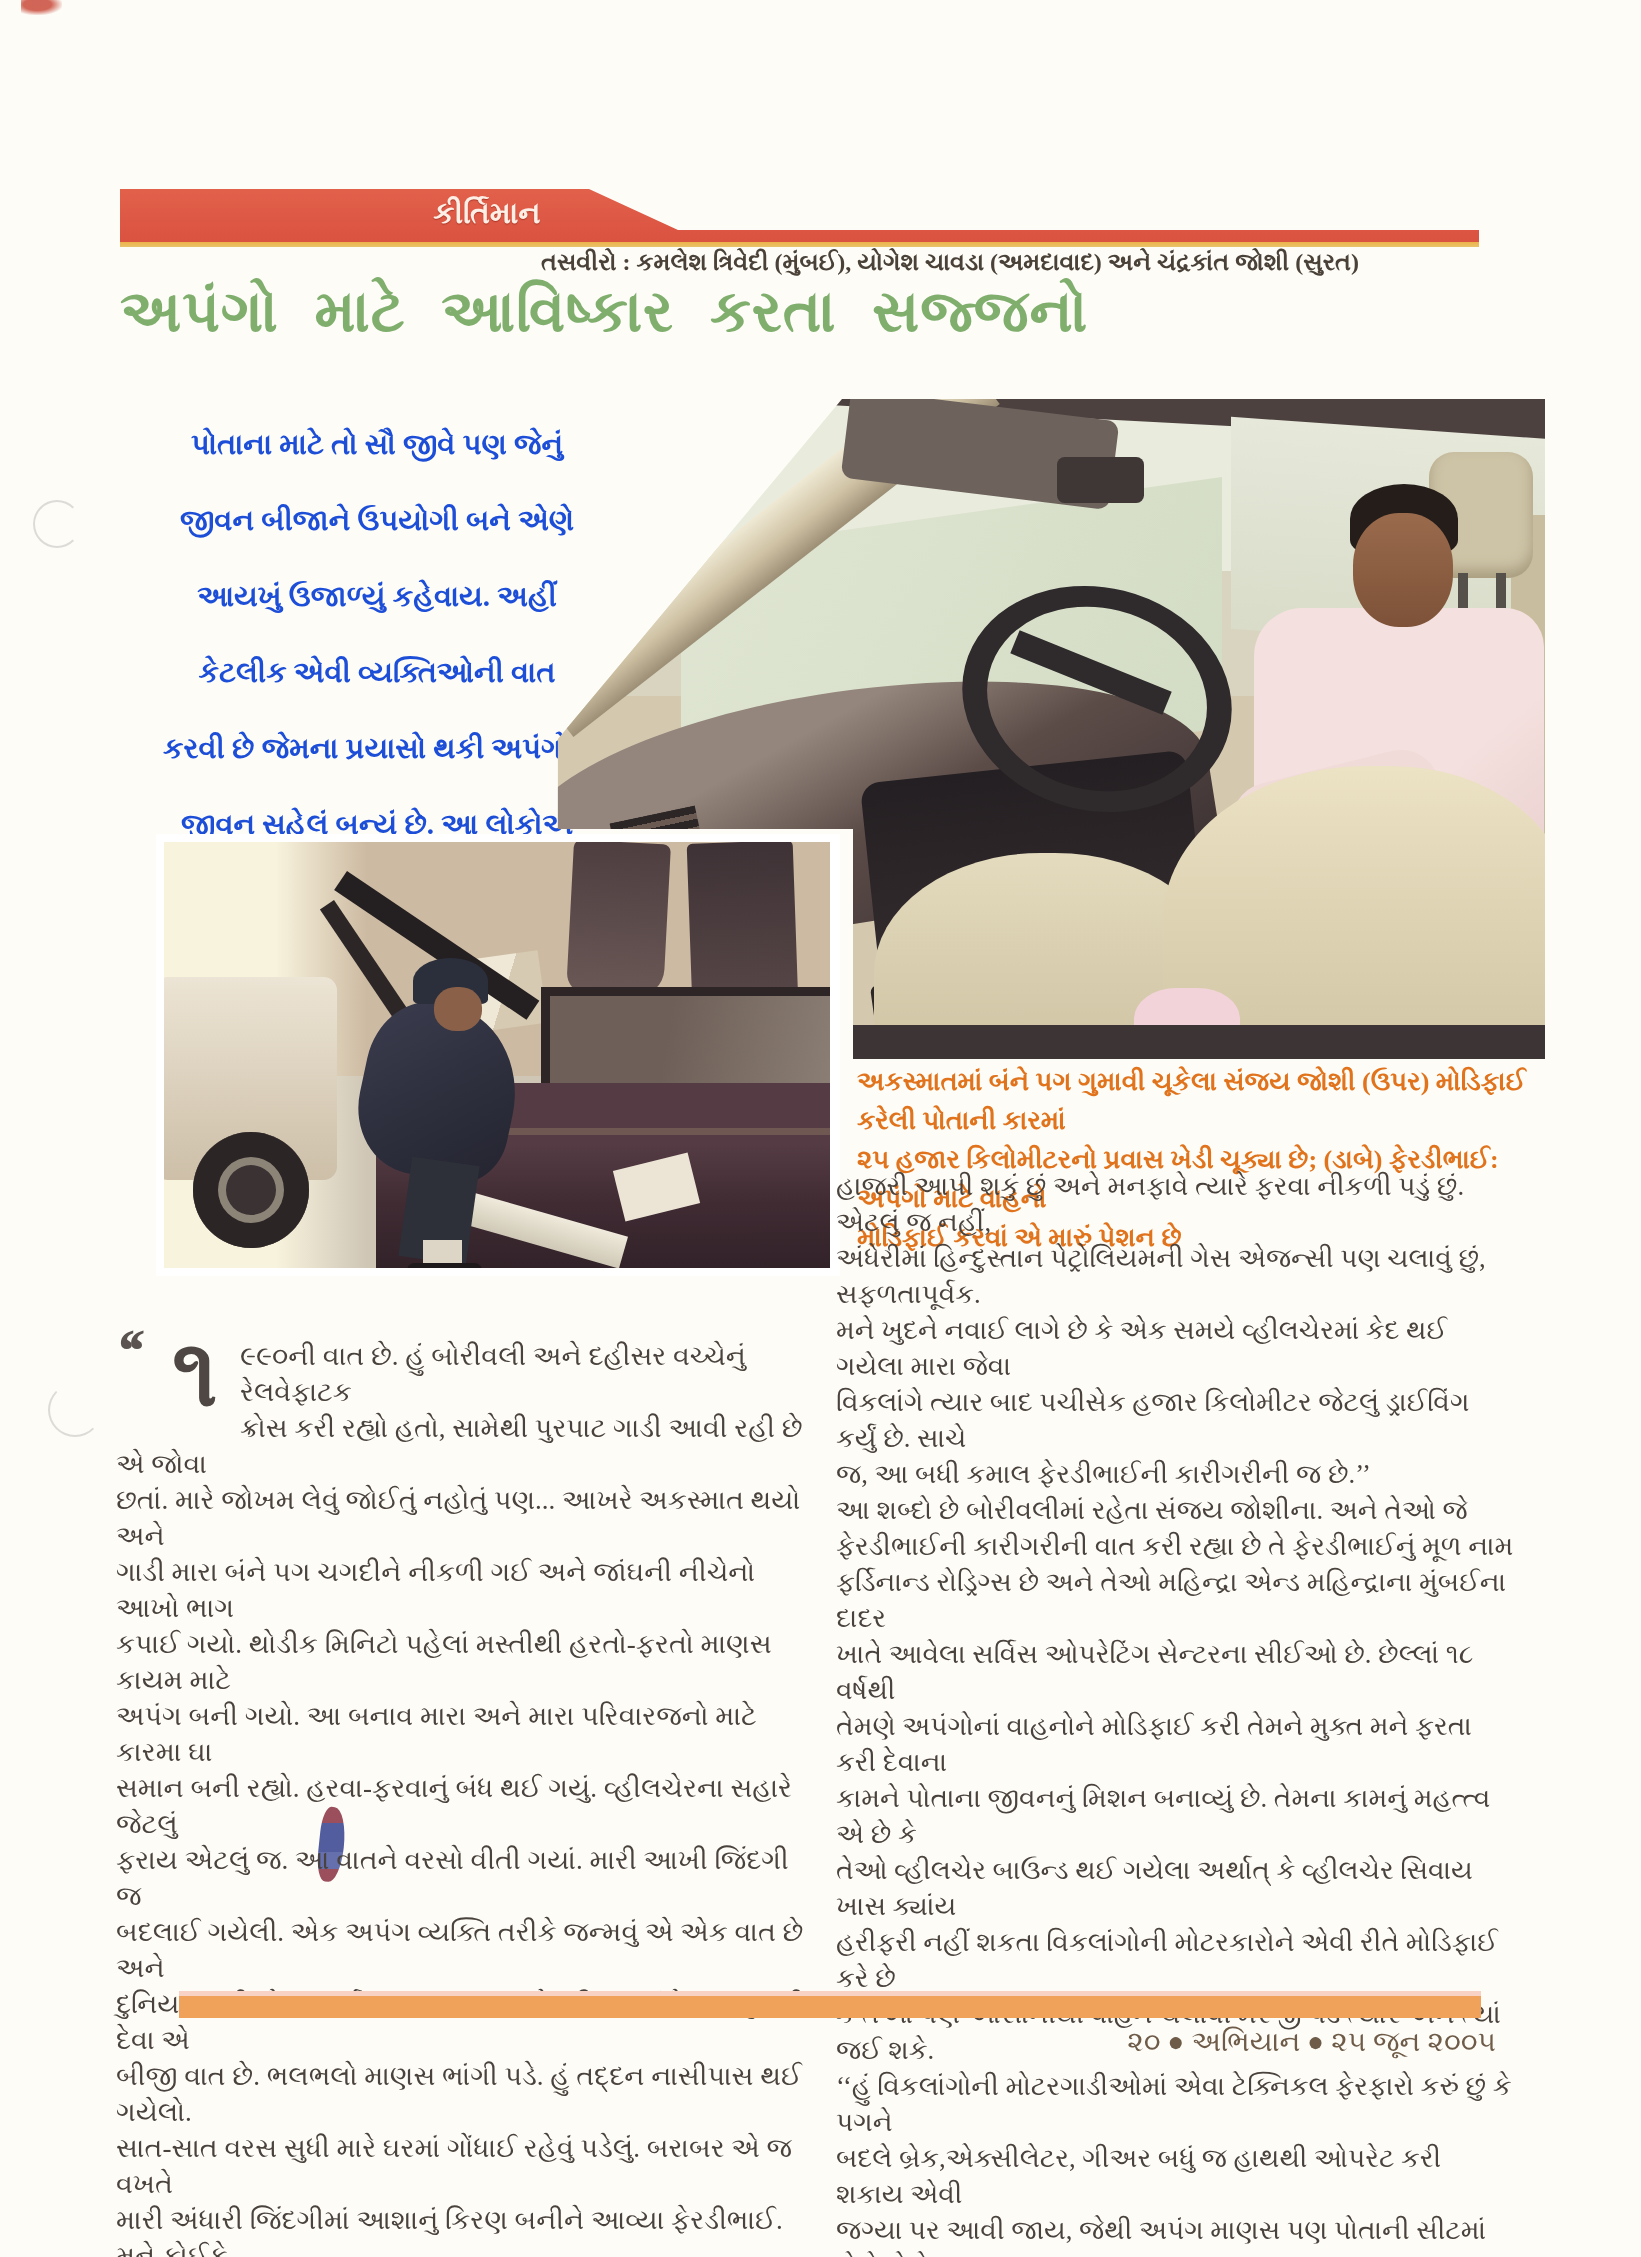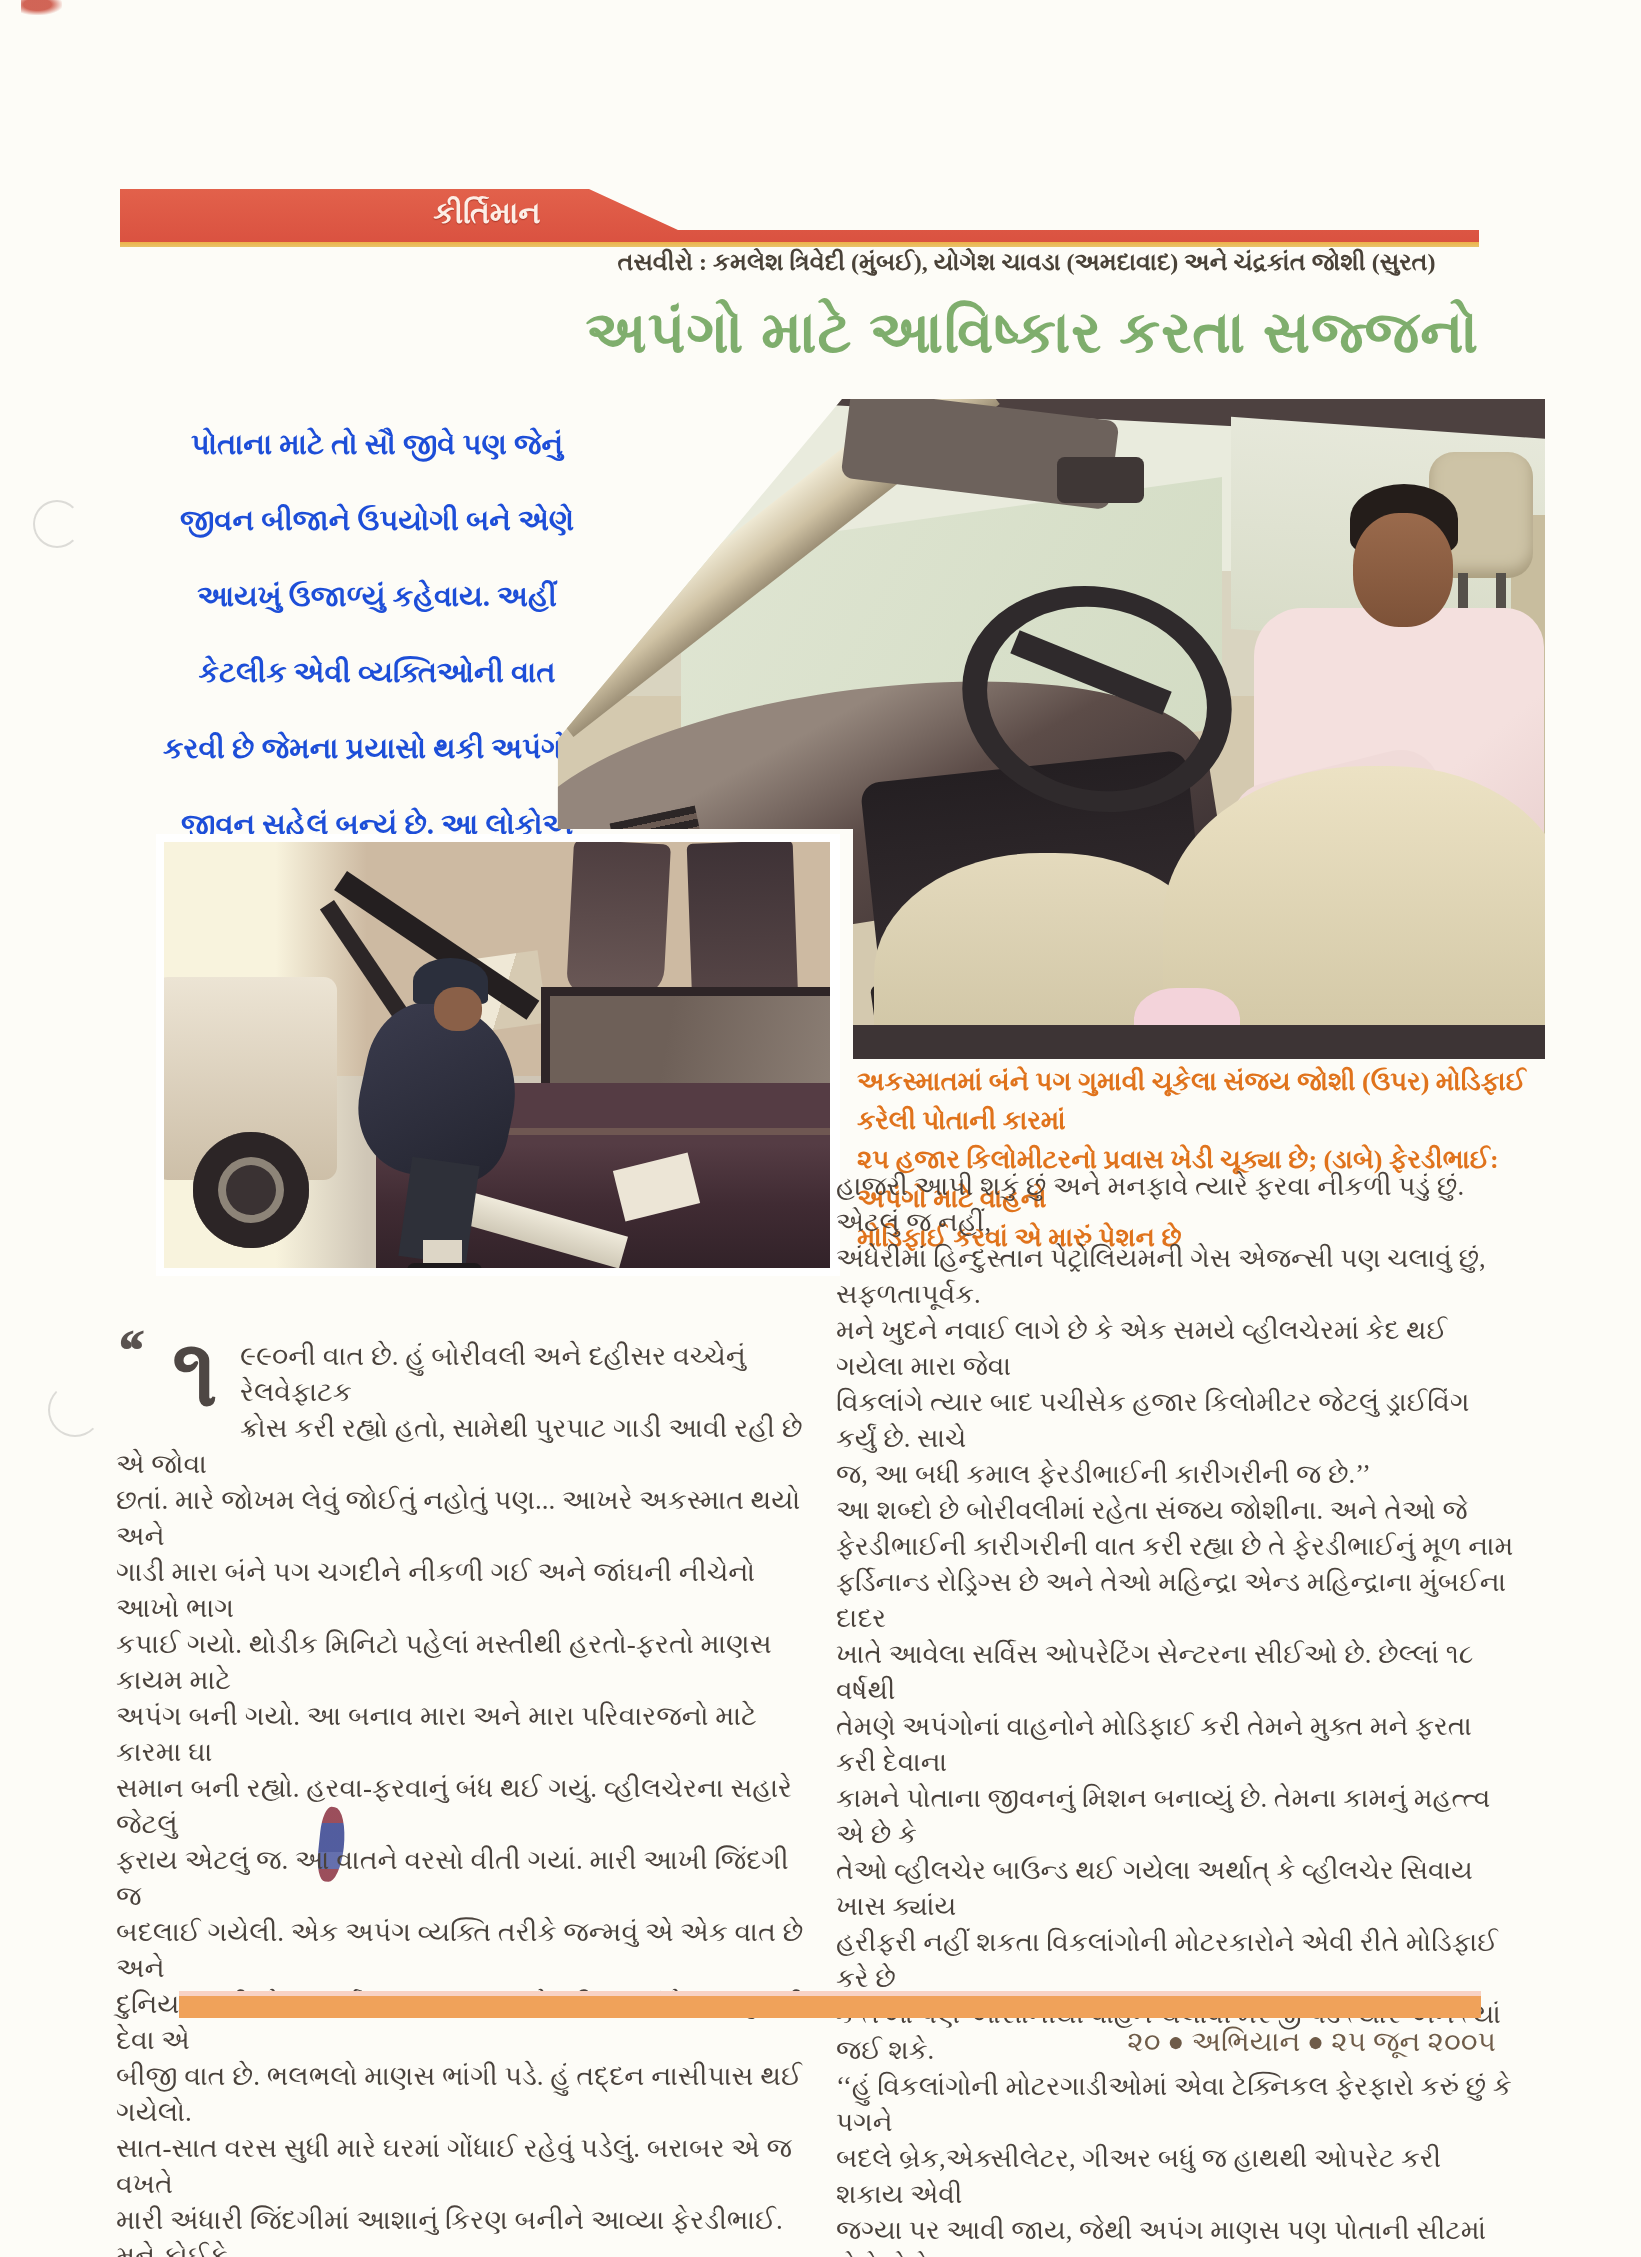--- a/index.html
+++ b/index.html
@@ -20,24 +20,24 @@
   
   .banner{position:absolute;left:120px;top:189px;width:1359px;height:60px;}
   .banner-red{position:absolute;inset:0;background:linear-gradient(#e2614b,#d9503f);
     clip-path:polygon(0 0,469px 0,558px 41px,1359px 41px,1359px 53px,0 53px);}
   .banner-gold{position:absolute;left:0;top:53px;width:100%;height:4.8px;background:linear-gradient(#eeb24a,#e8c36a);}
   .banner-label{position:absolute;left:145px;top:6.8px;width:444px;text-align:center;
     font-family:"Liberation Sans",sans-serif;font-weight:bold;font-size:30px;color:#fdeee6;
     text-shadow:0 1px 1px rgba(120,20,10,.5);}
   .authors{position:absolute;left:734px;top:180px;width:770px;text-align:right;
     font-size:30px;font-weight:bold;color:#433c46;}
-  .photo-credit{position:absolute;left:541px;top:249px;width:971px;text-align:center;
+  .photo-credit{position:absolute;left:541px;top:249px;width:971px;text-align:left;
     font-size:24px;font-weight:bold;color:#4a4238;}
-  .article-title{position:absolute;left:120px;top:298px;width:1359px;margin:0;text-align:right;
-    font-family:Liberation Sans, sans-serif;font-weight:bold;font-size:58px;letter-spacing:1px;color:#7fae6d;}
+  .article-title{position:absolute;left:120px;top:282px;width:1359px;margin:0;text-align:left;
+    font-family:Liberation Mono, monospace;font-weight:bold;font-size:58px;letter-spacing:1px;color:#7fae6d;}
   
   .intro{position:absolute;left:133px;top:406px;width:488px;
     font-size:29px;line-height:76px;font-weight:600;color:#1d4ed8;white-space:pre-line;text-align:center;}
   
   .photo-main{position:absolute;left:555px;top:399px;width:990px;height:660px;
     clip-path:polygon(287px 0,990px 0,990px 660px,298px 660px,298px 430px,2.9px 430px,2.9px 340px);
     background:linear-gradient(180deg,#e9ebdd 0 26%,#d9d4c0 26% 45%,#d4c9af 45% 100%);}
   .pm-roofline{position:absolute;left:241px;top:-29px;width:869px;height:56px;background:#4d4140;transform:rotate(3deg);}
   .pm-apillar{position:absolute;left:-58px;top:116px;width:541px;height:62px;
     background:linear-gradient(#efe9d4,#cfc2a4 55%,#9c8f76);transform:rotate(-38deg);}

